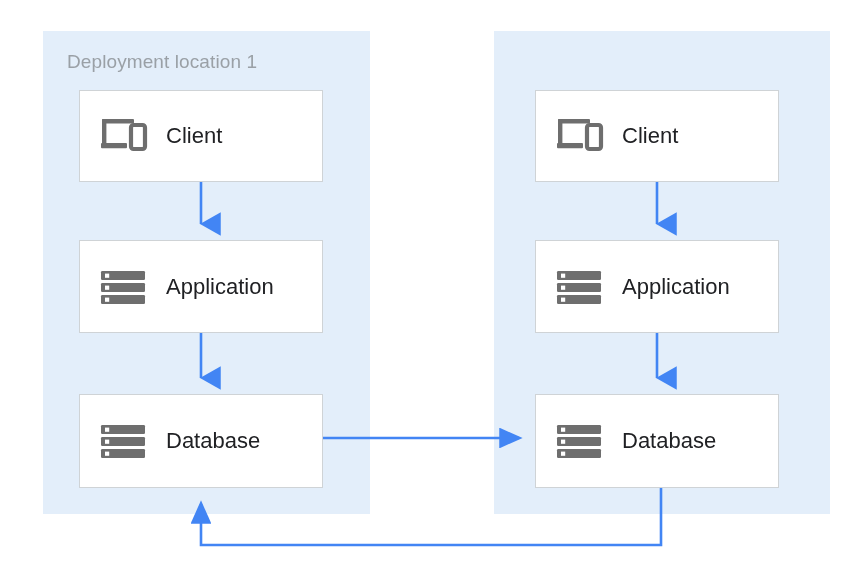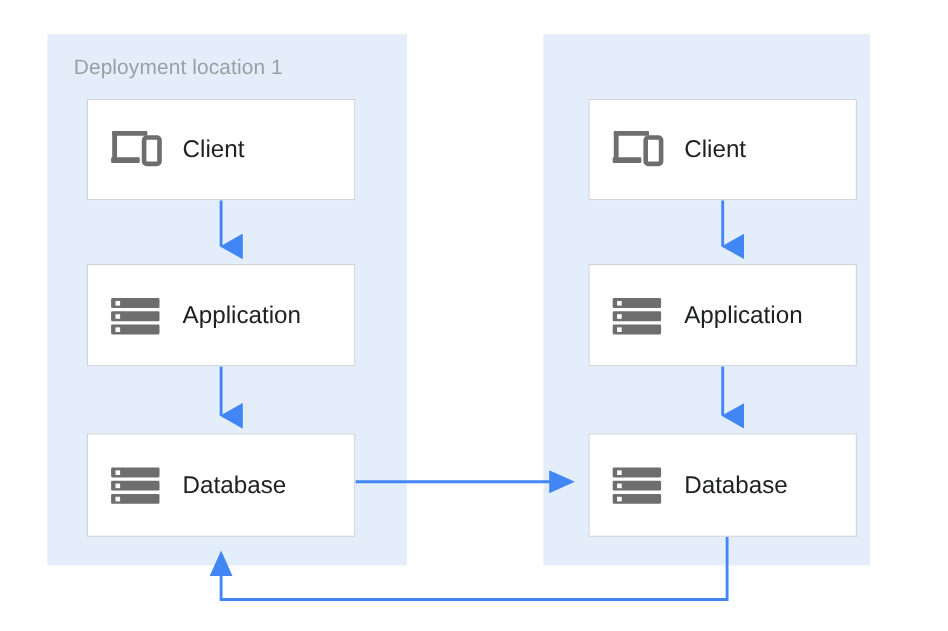--- a/index.html
+++ b/index.html
@@ -58,21 +58,21 @@
     top: 0;
     width: 862px;
     height: 574px;
     z-index: 2;
     pointer-events: none;
   }
 </style>
 </head>
 <body>
 
-<div id="diagram-root" style="width: 791px; height: 574px; background: rgb(255, 255, 255);">
+<div id="diagram-root" style="width: 862px; height: 574px; background: rgb(255, 255, 255);">
 
   <div class="zone" id="zone-0" style="left: 43px; top: 31px; width: 327px; height: 483px; background: rgb(227, 238, 250);"></div>
   <div class="zone" id="zone-1" style="left: 494px; top: 31px; width: 336px; height: 483px; background: rgb(227, 238, 250);"></div>
 
   <div class="zone-label" id="zone-label-0" style="left: 67px; top: 51px; color: rgb(154, 160, 166);">Deployment location 1</div>
 
   <svg id="edge-layer" viewBox="0 0 862 574" xmlns="http://www.w3.org/2000/svg">
     <defs>
       <marker id="arrowhead-down" markerWidth="9" markerHeight="8" refX="4.5" refY="7.6" orient="auto" markerUnits="strokeWidth">
         <path d="M 0 0 L 9 0 L 4.5 8 Z" fill="#4285f4"></path>

